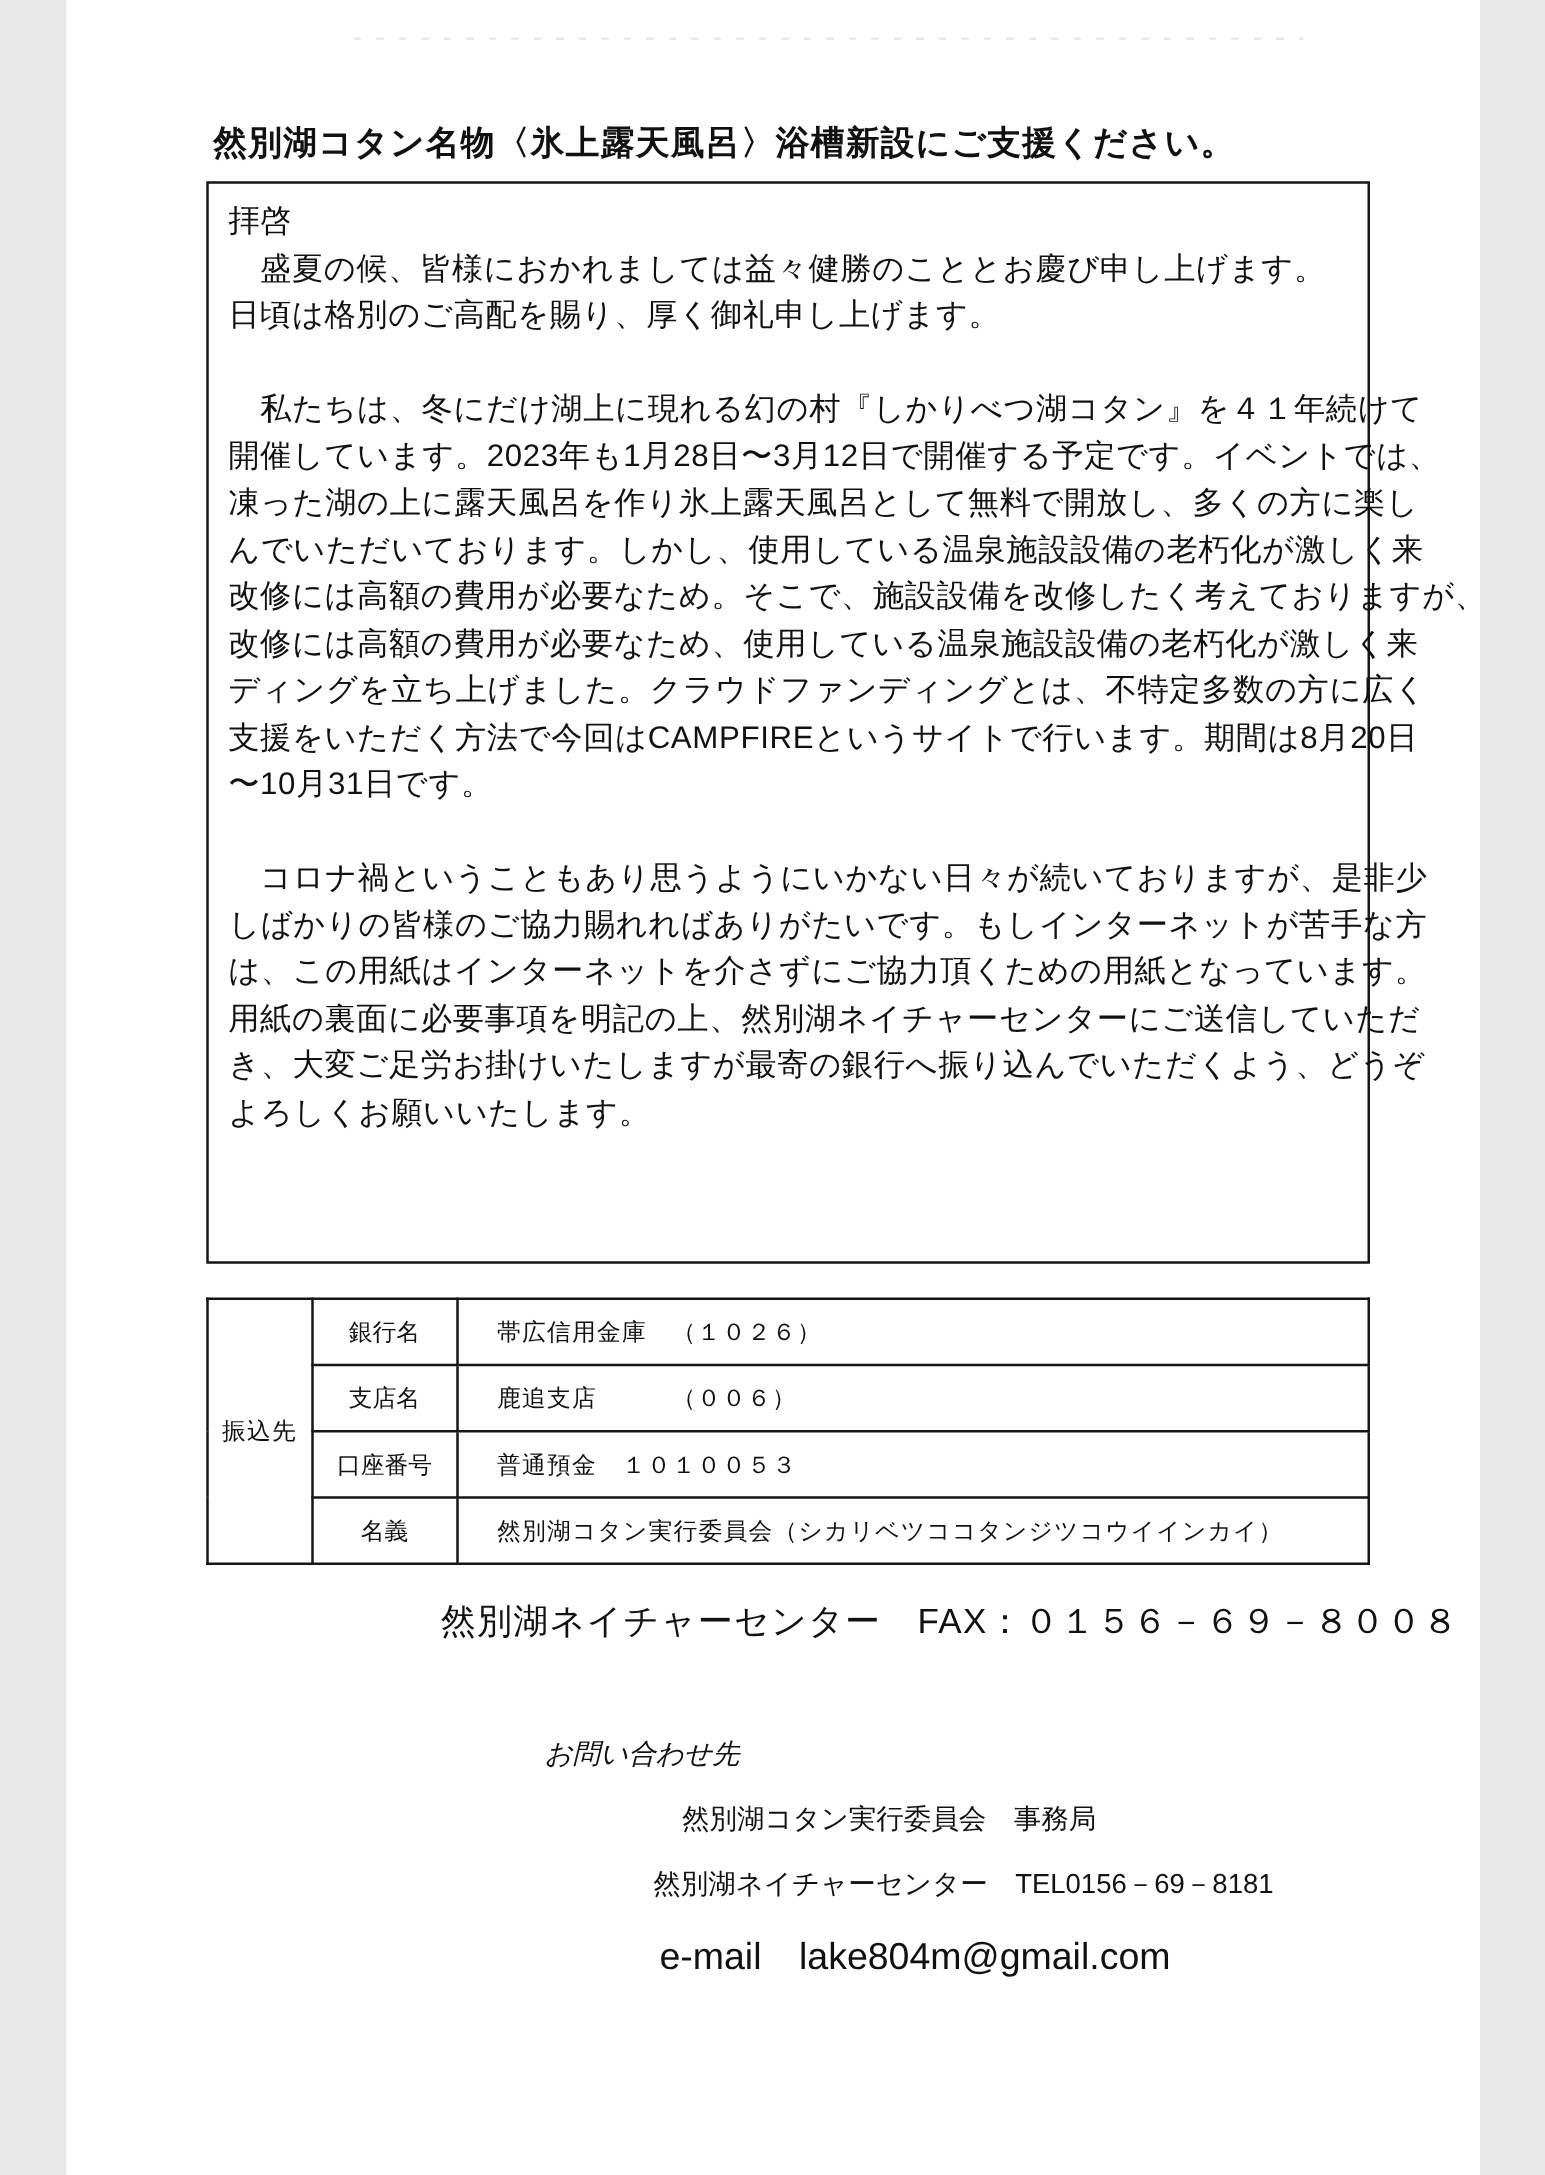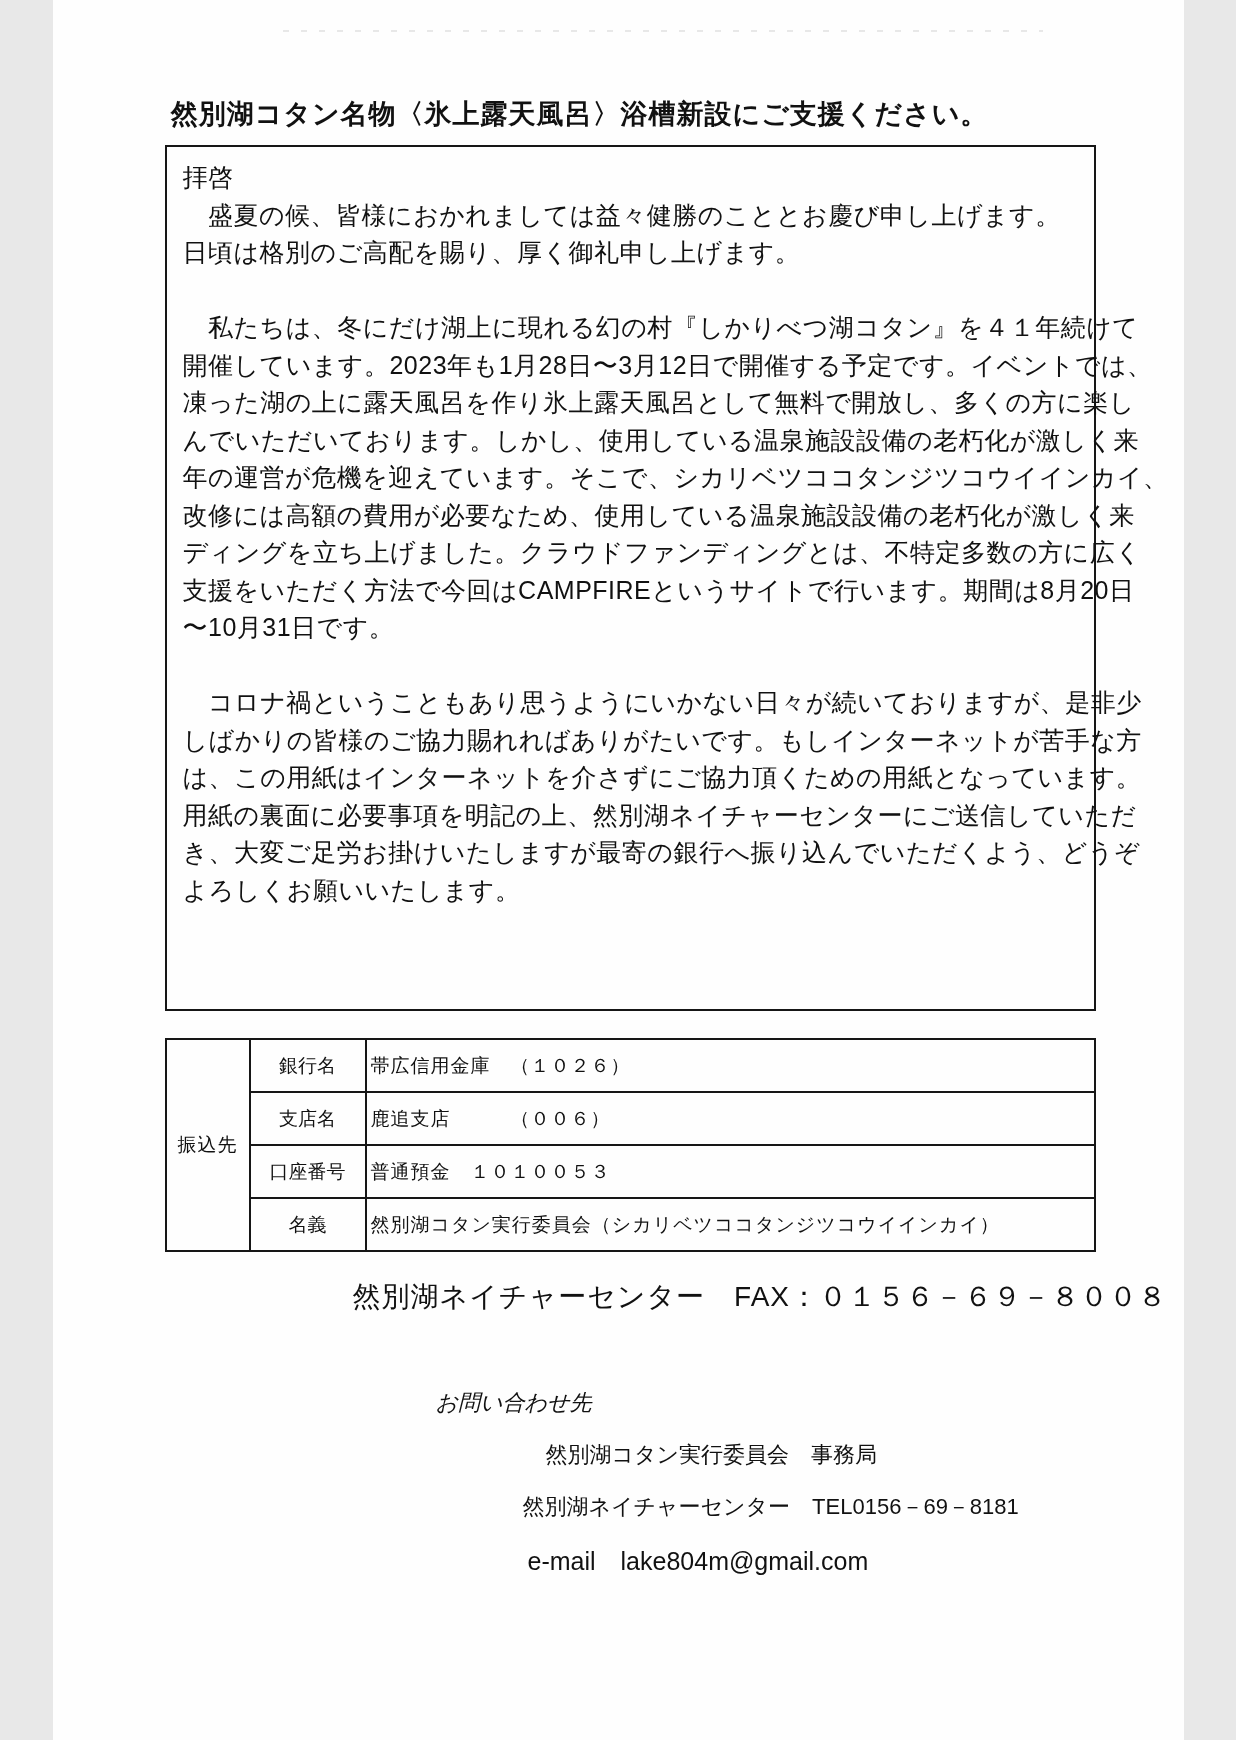--- a/index.html
+++ b/index.html
@@ -45,41 +45,41 @@
     font-size:19px;
     box-sizing:border-box;
   }
   .bank-table td.row-header{
     width:84px;text-align:center;letter-spacing:1px;
   }
   .bank-table td.cell-label{
     width:116px;text-align:center;
   }
   .bank-table td.cell-value{
-    padding-left:4px;text-align:left;letter-spacing:1px;
+    padding-left:31px;text-align:left;letter-spacing:1px;
   }
   .fax-line{
     position:absolute;left:300px;top:1278px;
     font-size:28px;letter-spacing:1px;white-space:nowrap;
   }
   .contact-heading{
     position:absolute;left:383px;top:1388px;
     font-size:22px;white-space:nowrap;font-style:italic;
   }
   .contact-org{
     position:absolute;left:449px;top:1440px;
     font-size:22px;white-space:nowrap;margin-left:44px;
   }
   .contact-tel{
     position:absolute;left:470px;top:1492px;
     font-size:22px;white-space:nowrap;
   }
   .contact-email{
     position:absolute;left:475px;top:1545px;
-    font-size:25px;white-space:nowrap;
+    font-size:30px;white-space:nowrap;
   }
 </style>
 </head>
 <body>
 
 <div class="page">
 
   <div class="scan-noise"></div>
 
   <div class="doc-title">然別湖コタン名物〈氷上露天風呂〉浴槽新設にご支援ください。</div>
@@ -87,21 +87,21 @@
   <div class="letter-box">
     <div id="letter-body">
         <div class="letter-line">拝啓</div>
         <div class="letter-line">　盛夏の候、皆様におかれましては益々健勝のこととお慶び申し上げます。</div>
         <div class="letter-line">日頃は格別のご高配を賜り、厚く御礼申し上げます。</div>
         <div class="letter-line">&nbsp;</div>
         <div class="letter-line">　私たちは、冬にだけ湖上に現れる幻の村『しかりべつ湖コタン』を４１年続けて</div>
         <div class="letter-line">開催しています。2023年も1月28日〜3月12日で開催する予定です。イベントでは、</div>
         <div class="letter-line">凍った湖の上に露天風呂を作り氷上露天風呂として無料で開放し、多くの方に楽し</div>
         <div class="letter-line">んでいただいております。しかし、使用している温泉施設設備の老朽化が激しく来</div>
-        <div class="letter-line">年の運営が危機を迎えています。そこで、シカリベツココタンジツコウイインカイ、</div>
+        <div class="letter-line">改修には高額の費用が必要なため。そこで、施設設備を改修したく考えておりますが、</div>
         <div class="letter-line">改修には高額の費用が必要なため、使用している温泉施設設備の老朽化が激しく来</div>
         <div class="letter-line">ディングを立ち上げました。クラウドファンディングとは、不特定多数の方に広く</div>
         <div class="letter-line">支援をいただく方法で今回はCAMPFIREというサイトで行います。期間は8月20日</div>
         <div class="letter-line">〜10月31日です。</div>
         <div class="letter-line">&nbsp;</div>
         <div class="letter-line">　コロナ禍ということもあり思うようにいかない日々が続いておりますが、是非少</div>
         <div class="letter-line">しばかりの皆様のご協力賜れればありがたいです。もしインターネットが苦手な方</div>
         <div class="letter-line">は、この用紙はインターネットを介さずにご協力頂くための用紙となっています。</div>
         <div class="letter-line">用紙の裏面に必要事項を明記の上、然別湖ネイチャーセンターにご送信していただ</div>
         <div class="letter-line">き、大変ご足労お掛けいたしますが最寄の銀行へ振り込んでいただくよう、どうぞ</div>

